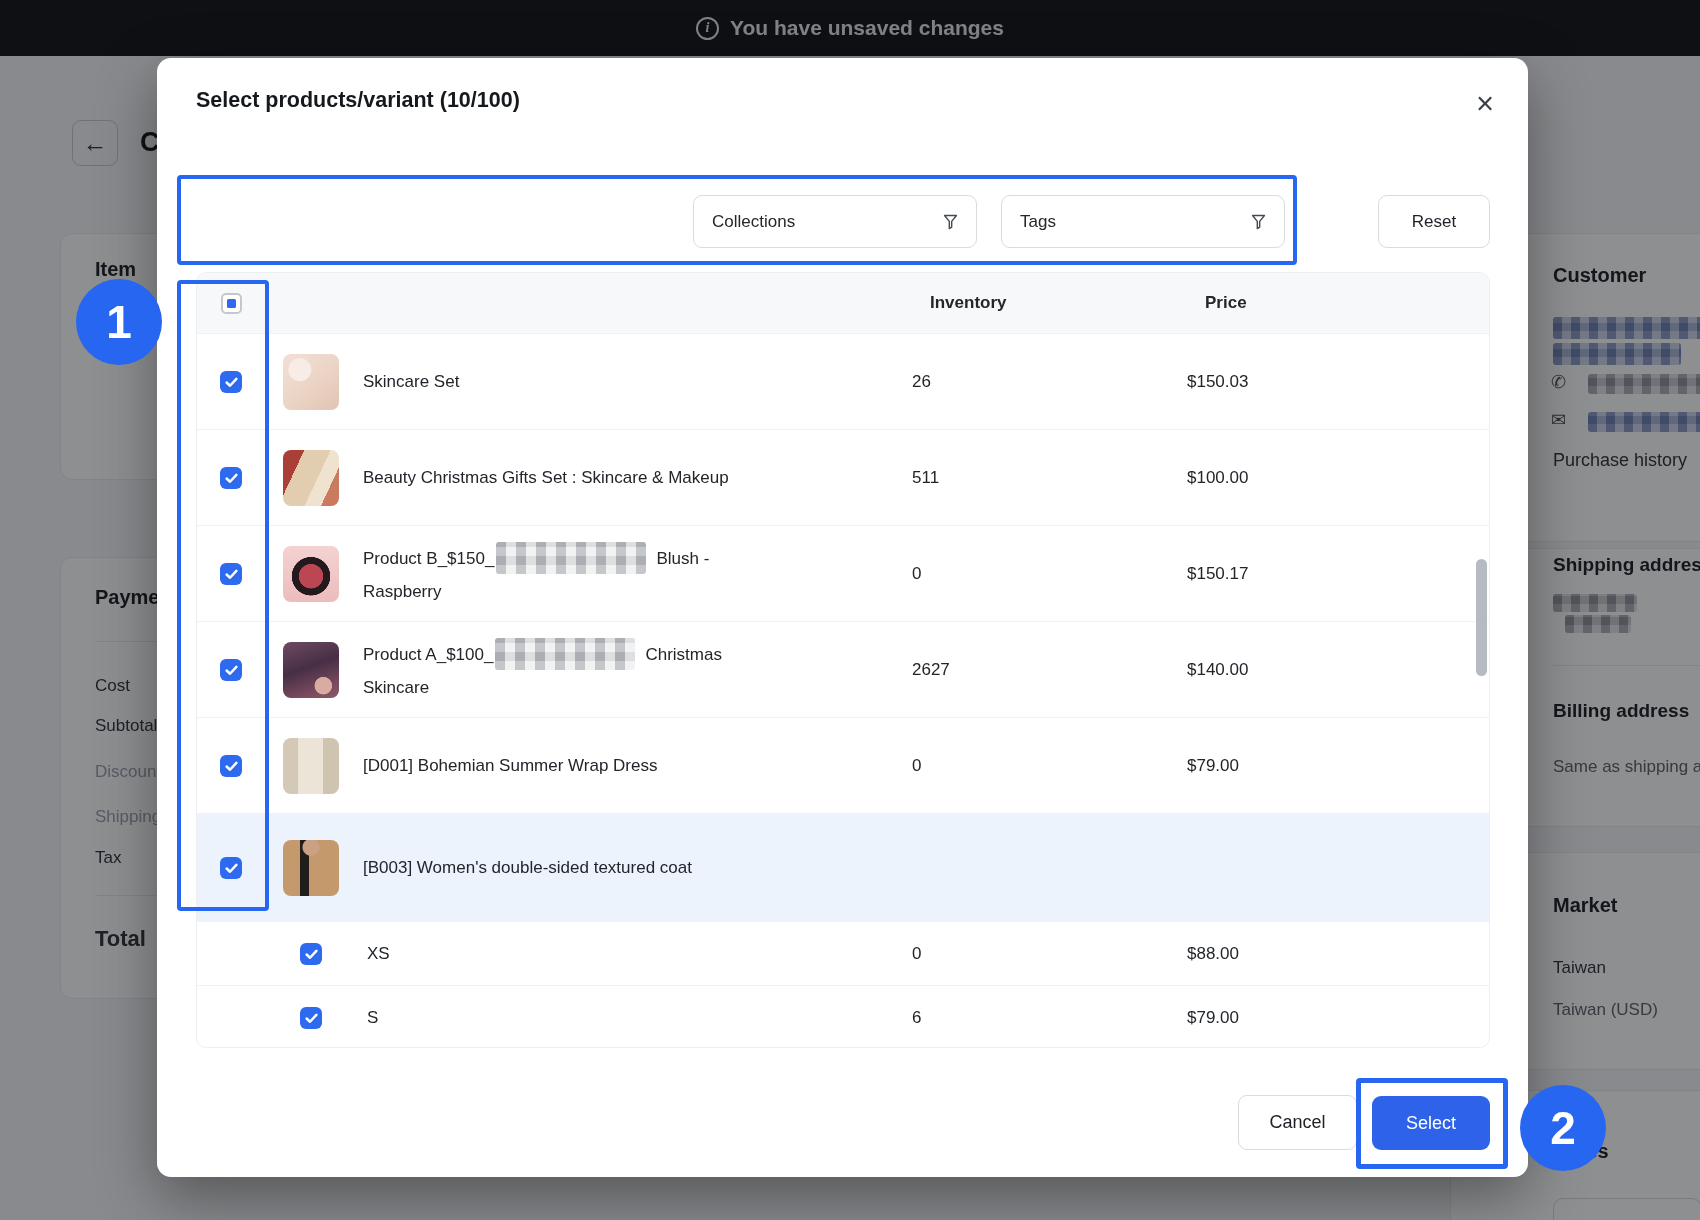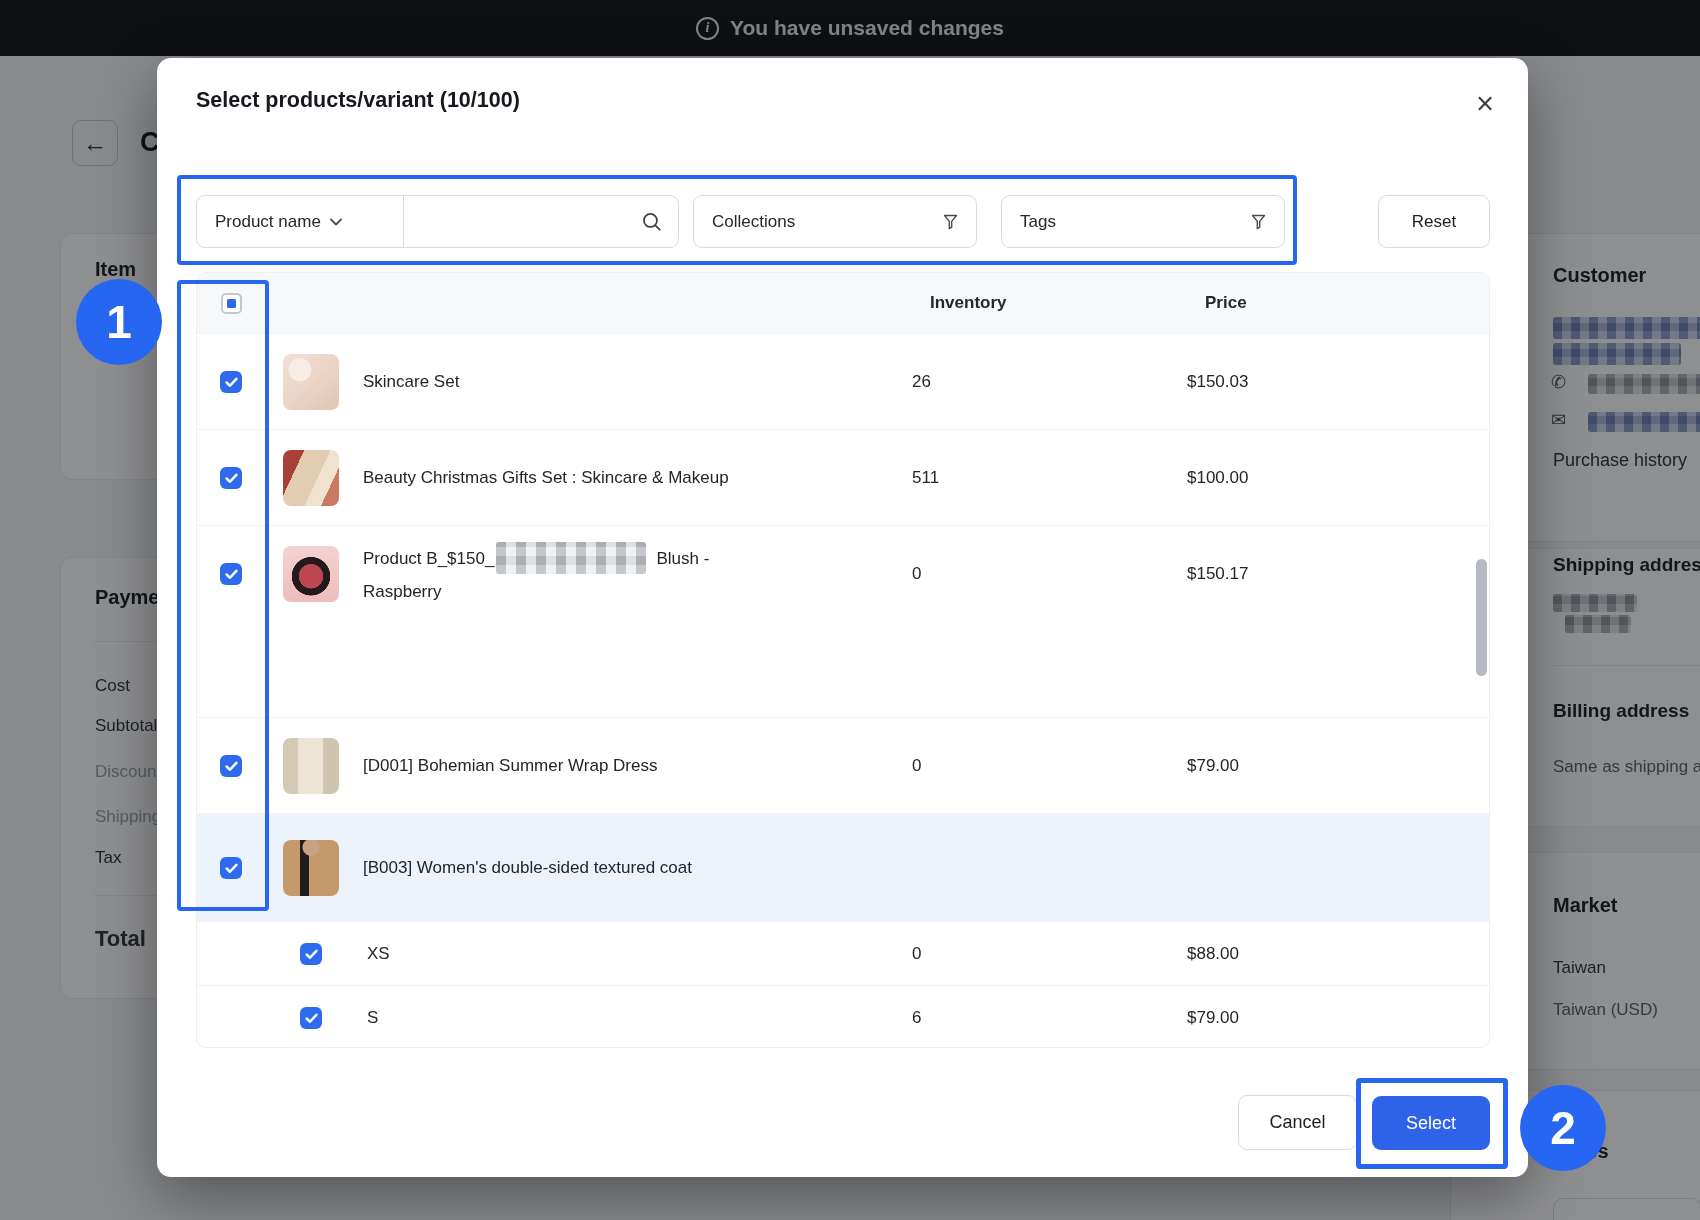--- a/index.html
+++ b/index.html
@@ -171,36 +171,20 @@
   <div class="bgel card" style="left:1450px;top:1090px;width:400px;height:200px;"></div>
   <div class="bgel h-card" style="left:1553px;top:1140px;">Notes</div>
   <div class="bgel notes-box" style="left:1553px;top:1198px;width:147px;height:60px;"></div>
 
   <div class="overlay"></div>
 
   <div class="modal">
     <div class="m-title">Select products/variant (10/100)</div>
     <button class="m-close">×</button>
 
-    <div class="fgroup">
-      <div class="fg-left">
-        <span>Product name</span>
-        <svg width="12" height="8" viewBox="0 0 12 8">
-            <polyline points="1,1.5 6,6.5 11,1.5" fill="none" stroke="#4a5056" stroke-width="1.8" stroke-linecap="round" stroke-linejoin="round"></polyline>
-          </svg>
-      </div>
-      <div class="fg-sep"></div>
-      <div class="fg-input">
-        <input type="text" placeholder="" style="">
-        <svg width="21" height="21" viewBox="0 0 20 20">
-            <circle cx="9" cy="9" r="6.2" fill="none" stroke="#3e444b" stroke-width="1.7"></circle>
-            <line x1="13.7" y1="13.7" x2="17.8" y2="17.8" stroke="#3e444b" stroke-width="1.7" stroke-linecap="round"></line>
-          </svg>
-      </div>
-    </div>
     <div class="fbox" style="left:844px;">
       <span>Tags</span>
       <svg width="19" height="19" viewBox="0 0 24 24">
           <path d="M4.5 4.5h15l-6 7.3v7.4l-3 1.8v-9.2l-6-7.3z" fill="none" stroke="#454b52" stroke-width="1.8" stroke-linejoin="round"></path>
         </svg>
     </div>
     <div class="fbox" style="left:536px;">
       <span>Collections</span>
       <svg width="19" height="19" viewBox="0 0 24 24">
           <path d="M4.5 4.5h15l-6 7.3v7.4l-3 1.8v-9.2l-6-7.3z" fill="none" stroke="#454b52" stroke-width="1.8" stroke-linejoin="round"></path>
@@ -256,20 +240,35 @@
             </span>
           </div>
         <div class="th th-blush" style="top:20px;"></div>
         <div class="cell c-name wrap">
           <div><span>Product B_$150_</span><span class="redact" style="width:150px;"></span><span>Blush -</span><br><span>Raspberry</span></div>
         </div>
         <div class="cell c-inv">0</div>
         <div class="cell c-price">$150.17</div>
       </div>
 
+      <div class="trow sep" style="top:348px;height:96px;">
+        <div class="cell c-cb">
+            <span class="cb">
+              <svg width="13" height="11" viewBox="0 0 12 10">
+                <polyline points="1.5,5 4.6,8 10.5,1.6" fill="none" stroke="#fff" stroke-width="2.3" stroke-linecap="round" stroke-linejoin="round"></polyline>
+              </svg>
+            </span>
+          </div>
+        <div class="th th-prodA" style="top:20px;"></div>
+        <div class="cell c-name wrap">
+          <div><span>Product A_$100_</span><span class="redact" style="width:140px;"></span><span>Christmas</span><br><span>Skincare</span></div>
+        </div>
+        <div class="cell c-inv">2627</div>
+        <div class="cell c-price">$140.00</div>
+      </div>
 
       <div class="trow sep" style="top:444px;height:96px;">
         <div class="cell c-cb">
             <span class="cb">
               <svg width="13" height="11" viewBox="0 0 12 10">
                 <polyline points="1.5,5 4.6,8 10.5,1.6" fill="none" stroke="#fff" stroke-width="2.3" stroke-linecap="round" stroke-linejoin="round"></polyline>
               </svg>
             </span>
           </div>
         <div class="th th-dress" style="top:20px;"></div>

